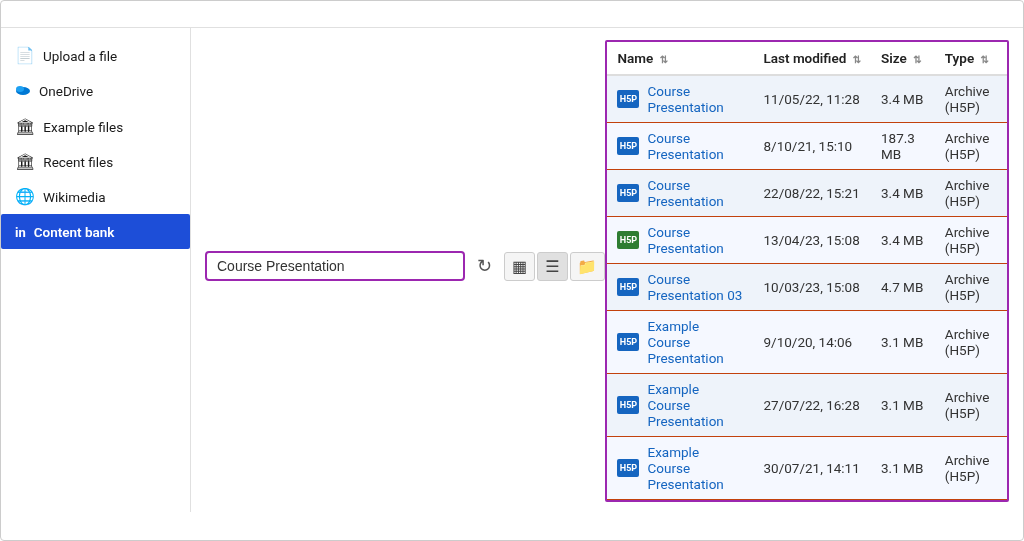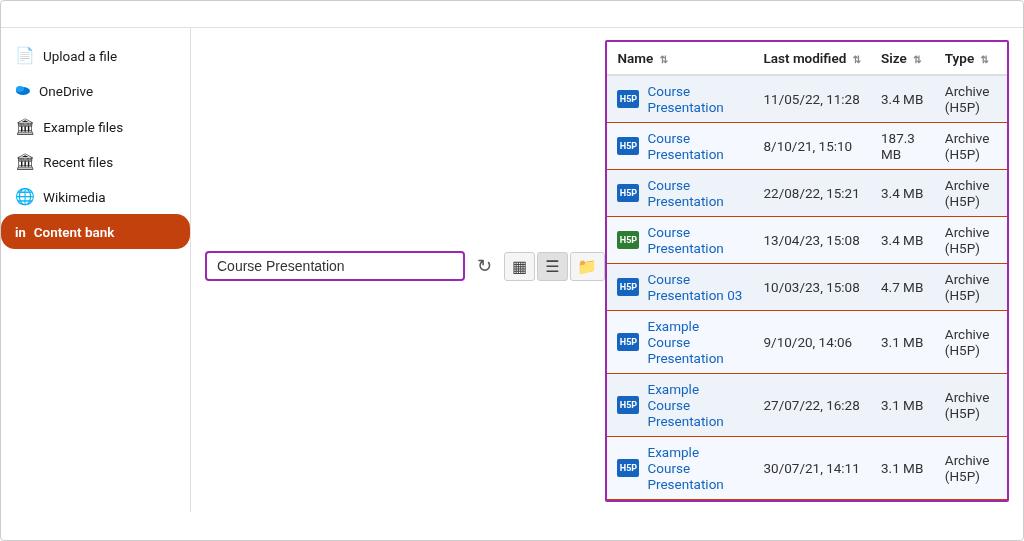--- a/index.html
+++ b/index.html
@@ -52,24 +52,24 @@
       display: flex;
       align-items: center;
       gap: 8px;
       padding: 8px 14px;
       cursor: pointer;
       color: #1a1a1a;
       font-size: 13.5px;
       white-space: nowrap;
     }
     .sidebar-item.active {
-      background: #c2410c;
+      background: #1d4ed8;
       color: #fff;
       font-weight: 600;
-      border-radius: 14px;
+      border-radius: 2px;
       align-items: center;
     }
     .sidebar-item .icon {
       font-size: 16px;
       flex-shrink: 0;
     }
     
     .main {
       flex: 1;
       display: flex;

